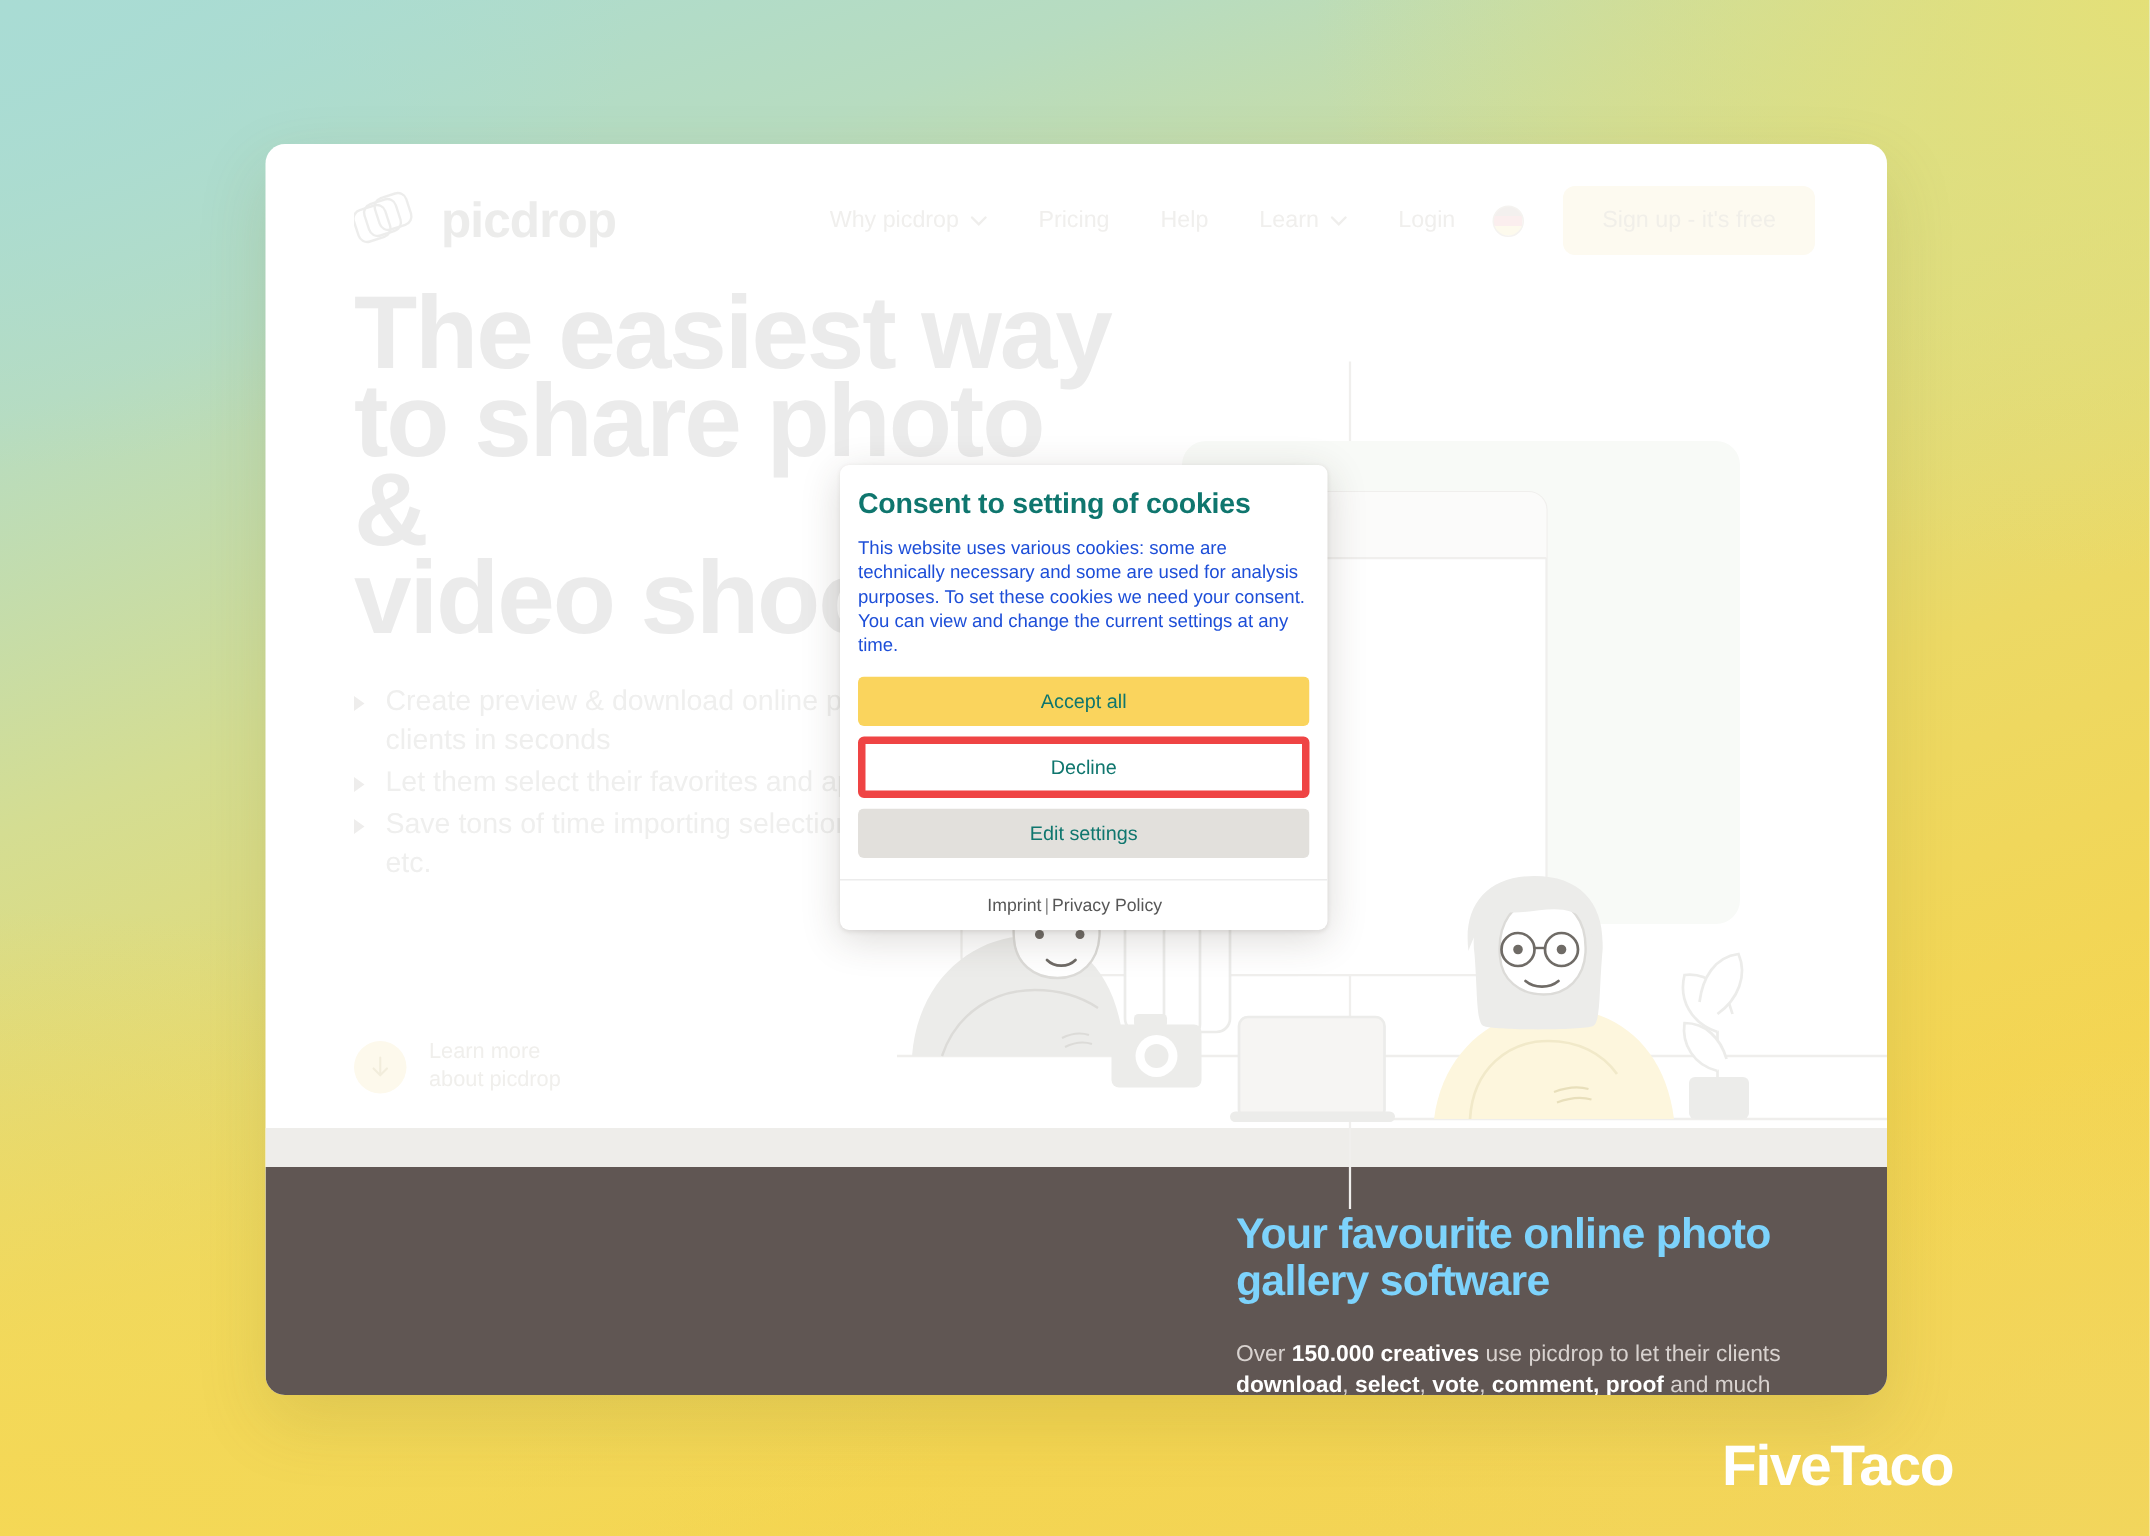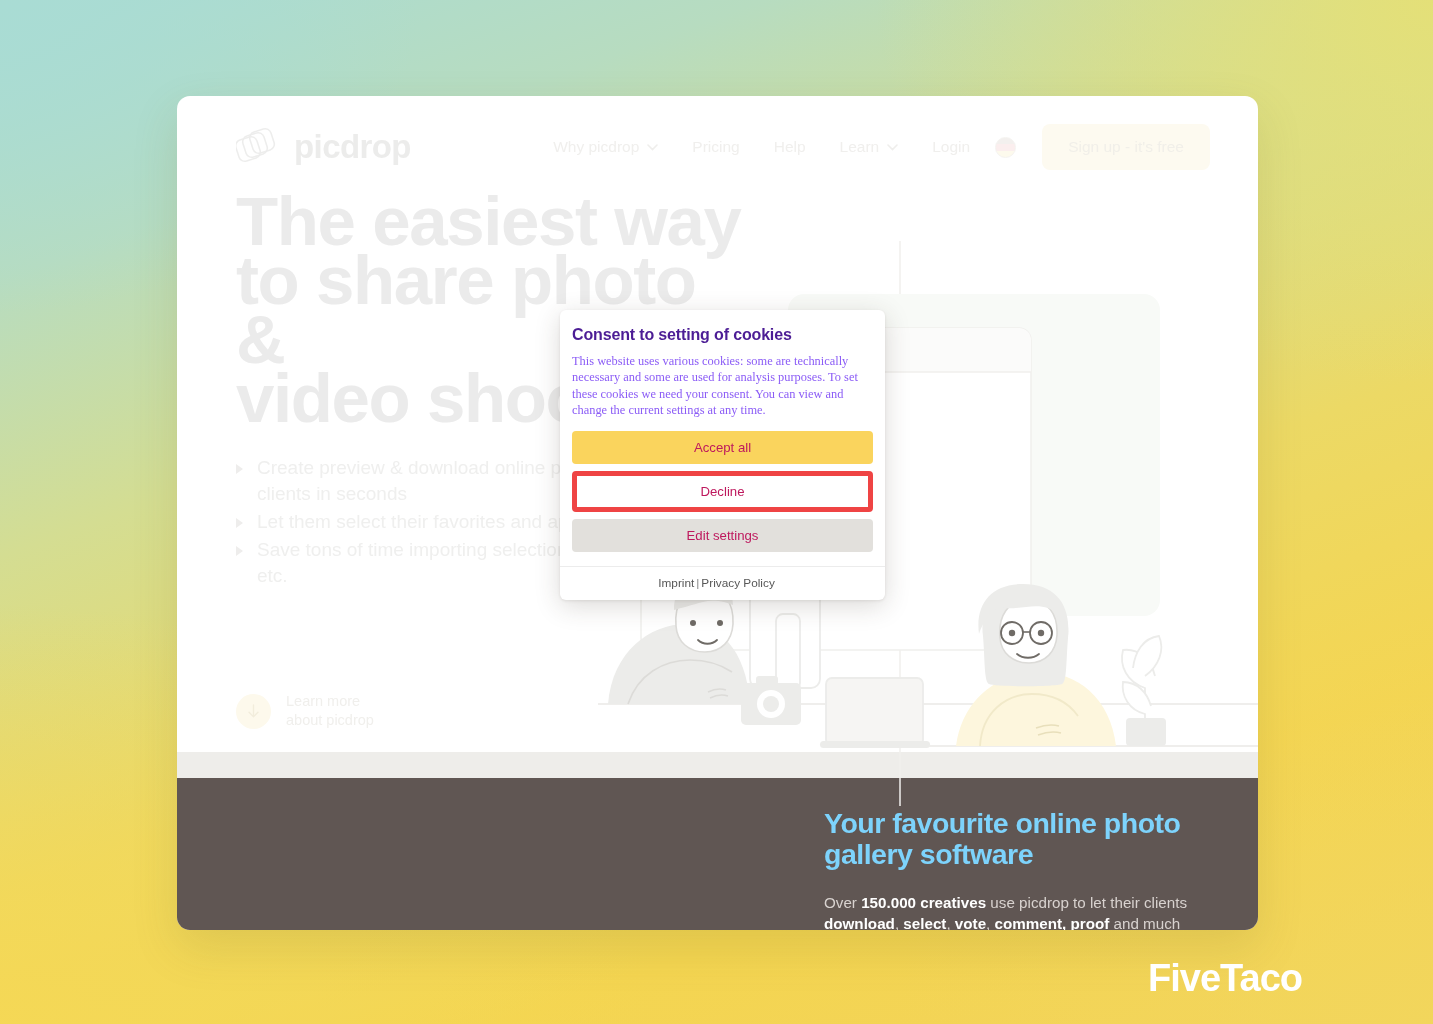--- a/index.html
+++ b/index.html
@@ -228,39 +228,38 @@
     top: 310px;
     width: 325px;
     background: #ffffff;
     border-radius: 6px;
     box-shadow: 0 6px 26px rgba(60,50,40,0.18), 0 1px 3px rgba(60,50,40,0.10);
     z-index: 40;
     overflow: hidden;
   }
   .cookie-body { padding: 16px 12px 12px 12px; }
   .cookie-title {
-    font-size: 16px;
+    font-size: 19px;
     font-weight: 700;
-    color: #4c1d95;
+    color: #0f766e;
     letter-spacing: -0.15px;
     margin-bottom: 9px;
   }
   .cookie-text {
     font-size: 12.4px;
     line-height: 16.3px;
-    color: #8b5cf6;
+    color: #1d4ed8;
     margin-bottom: 13px;
-    font-family: Liberation Serif, serif;
   }
   .cookie-btn {
     display: block;
     width: 100%;
     font-family: inherit;
     font-size: 13.2px;
-    color: #be185d;
+    color: #0f766e;
     text-align: center;
     padding: 8px 0;
     margin-bottom: 7px;
     border-radius: 4px;
     cursor: pointer;
     border: 1px solid transparent;
     background: transparent;
   }
   .cookie-btn.accept { background: #fad45d; }
   .cookie-btn.decline { background: #ffffff; border: 5px solid #ef4444; }

